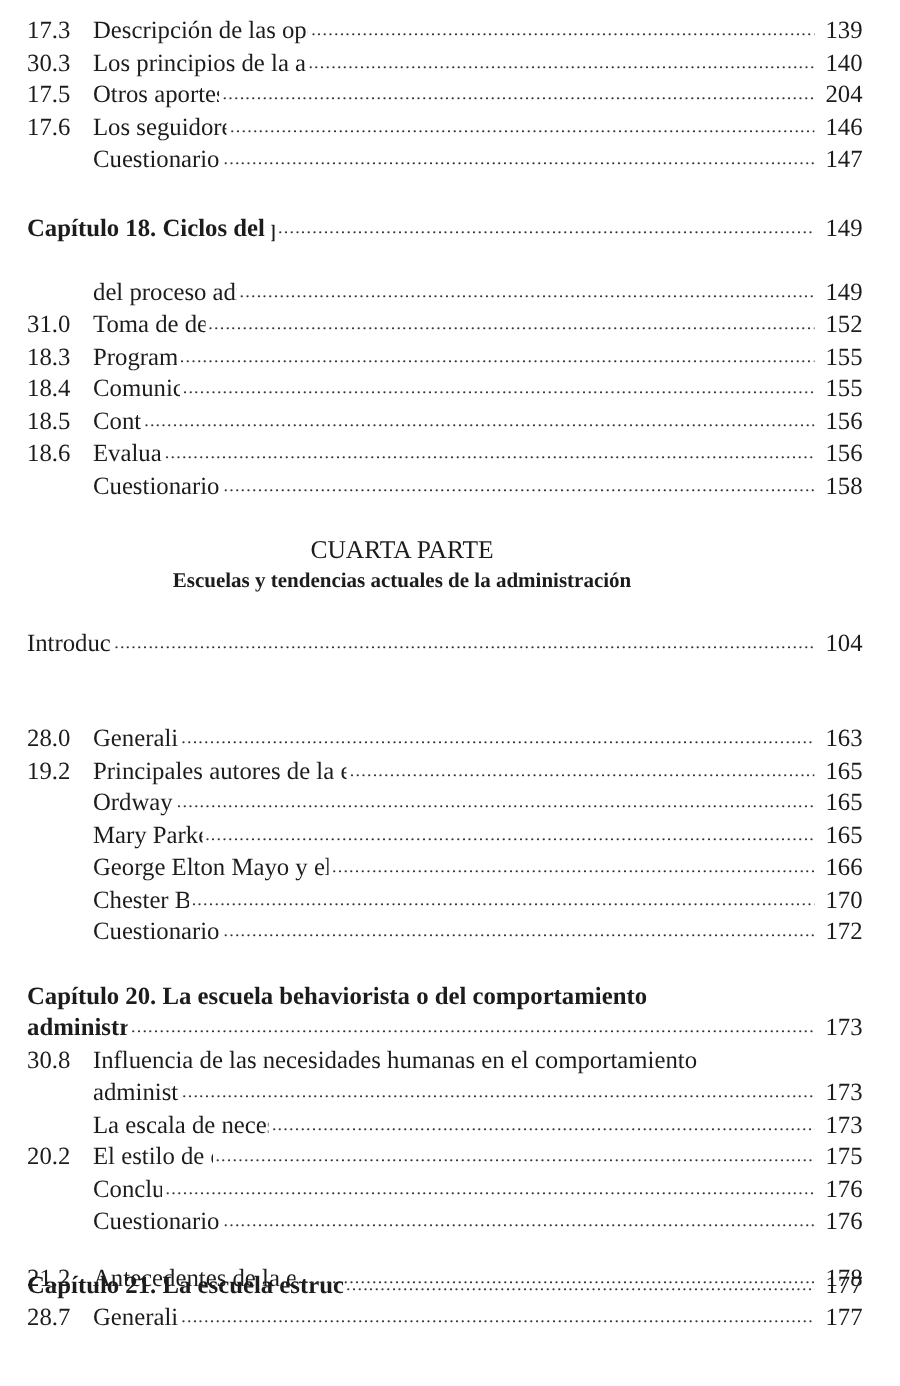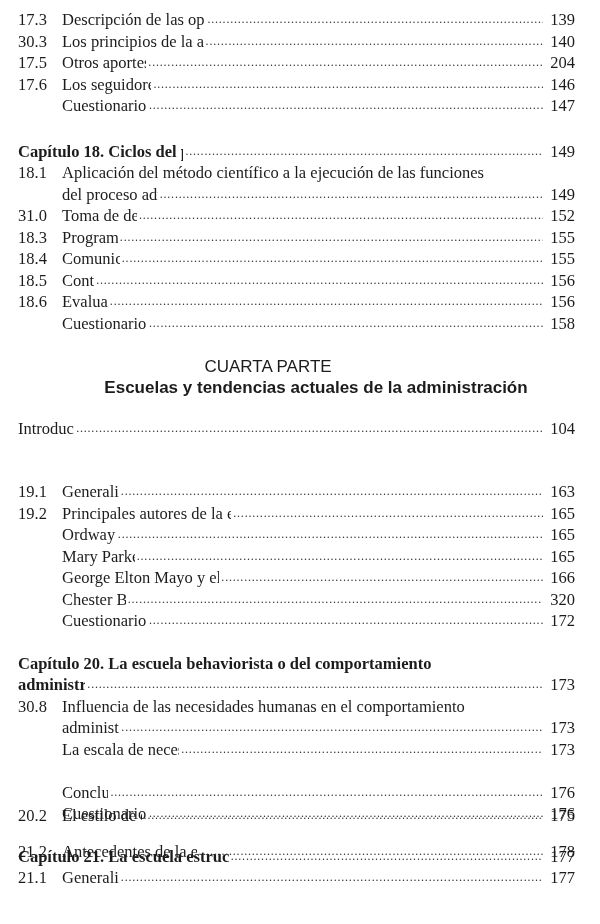--- a/index.html
+++ b/index.html
@@ -11,22 +11,22 @@
          display:flex; align-items:flex-end; white-space:nowrap; }
   .num { width:44px; flex:0 0 44px; }
   .txt { flex:0 1 auto; overflow:hidden; }
   .indent { margin-left:44px; }
   .dots { flex:1 1 auto; overflow:hidden; margin:0 4px 0 2px; color:#333;
           letter-spacing:1.2px; font-size:12px; }
   .dots::before { content:". . . . . . . . . . . . . . . . . . . . . . . . . . . . . . . . . . . . . . . . . . . . . . . . . . . . . . . . . . . . . . . . . . . . . . . . . . . . . . . . . . . . . . . . . . . . . . . . . . . . . . . . . . . . . . . . . . . . . . . . . . . . . . . . . . . . . . . . . . . . . . . . . . . . . . . . . . . . . . . . . . . . . . . . . . . . . . . . . . . . . . . . ."; letter-spacing:-1.1px; }
   .pg { flex:0 0 auto; text-align:right; min-width:28px; }
   .bold { font-weight:bold; }
   .part { position:absolute; left:0; width:536px; text-align:center;
-          font-family:Liberation Sans, sans-serif; font-size:17px; line-height:22px; }
-  .part.sub { font-weight:bold; font-size:17px;padding-left:48px; }
+          font-family:Liberation Serif, serif; font-size:17px; line-height:22px; }
+  .part.sub { font-weight:bold; font-size:14px; }
 </style>
 </head>
 <body>
 
 <div class="page">
 
   <div class="row" style="top:9px">
     <span class="num">17.3</span>
     <span class="txt">Descripción de las operaciones empresariales</span>
     <span class="dots"></span>
@@ -55,24 +55,20 @@
     <span class="txt">Cuestionario de repaso</span>
     <span class="dots"></span>
     <span class="pg">147</span>
   </div>
 
   <div class="row bold" style="top:141px">
     <span class="txt">Capítulo 18. Ciclos del proceso administrativo</span>
     <span class="dots" style="font-weight:normal"></span>
     <span class="pg" style="font-weight:normal">149</span>
   </div>
-  <div class="row" style="top:162px">
-    <span class="num">18.1</span>
-    <span class="txt">Aplicación del método científico a la ejecución de las funciones</span>
-  </div>
   <div class="row" style="top:184px">
     <span class="txt indent">del proceso administrativo</span>
     <span class="dots"></span>
     <span class="pg">149</span>
   </div>
   <div class="row" style="top:205px">
     <span class="num">31.0</span>
     <span class="txt">Toma de decisiones</span>
     <span class="dots"></span>
     <span class="pg">152</span>
@@ -111,21 +107,21 @@
   <div class="part" style="top:356px">CUARTA PARTE</div>
   <div class="part sub" style="top:377px">Escuelas y tendencias actuales de la administración</div>
 
   <div class="row" style="top:418px">
     <span class="txt">Introducción</span>
     <span class="dots"></span>
     <span class="pg">104</span>
   </div>
 
   <div class="row" style="top:481px">
-    <span class="num">19.1</span>
+    <span class="num">28.0</span>
     <span class="txt">Generalidades</span>
     <span class="dots"></span>
     <span class="pg">163</span>
   </div>
   <div class="row" style="top:503px">
     <span class="num">19.2</span>
     <span class="txt">Principales autores de la escuela humanística y sus teorías</span>
     <span class="dots"></span>
     <span class="pg">165</span>
   </div>
@@ -144,21 +140,21 @@
   <div class="row" style="top:567px">
     <span class="num"></span>
     <span class="txt">George Elton Mayo y el experimento de Hawthorne</span>
     <span class="dots"></span>
     <span class="pg">166</span>
   </div>
   <div class="row" style="top:589px">
     <span class="num"></span>
     <span class="txt">Chester Barnard</span>
     <span class="dots"></span>
-    <span class="pg">320</span>
+    <span class="pg">170</span>
   </div>
   <div class="row" style="top:610px">
     <span class="num"></span>
     <span class="txt">Cuestionario de repaso</span>
     <span class="dots"></span>
     <span class="pg">172</span>
   </div>
 
   <div class="row bold" style="top:653px">
     <span class="txt">Capítulo 20. La escuela behaviorista o del comportamiento</span>
@@ -176,21 +172,21 @@
     <span class="txt indent">administrativo</span>
     <span class="dots"></span>
     <span class="pg">173</span>
   </div>
   <div class="row" style="top:739px">
     <span class="num"></span>
     <span class="txt">La escala de necesidades humanas</span>
     <span class="dots"></span>
     <span class="pg">173</span>
   </div>
-  <div class="row" style="top:805px">
+  <div class="row" style="top:760px">
     <span class="num">20.2</span>
     <span class="txt">El estilo de dirección</span>
     <span class="dots"></span>
     <span class="pg">175</span>
   </div>
   <div class="row" style="top:782px">
     <span class="num"></span>
     <span class="txt">Conclusión</span>
     <span class="dots"></span>
     <span class="pg">176</span>
@@ -201,21 +197,21 @@
     <span class="dots"></span>
     <span class="pg">176</span>
   </div>
 
   <div class="row bold" style="top:846px">
     <span class="txt">Capítulo 21. La escuela estructuralista, teoría de las organizaciones</span>
     <span class="dots" style="font-weight:normal"></span>
     <span class="pg" style="font-weight:normal">177</span>
   </div>
   <div class="row" style="top:867px">
-    <span class="num">21.1</span>
+    <span class="num">28.7</span>
     <span class="txt">Generalidades</span>
     <span class="dots"></span>
     <span class="pg">177</span>
   </div>
   <div class="row" style="top:841px">
     <span class="num">21.2</span>
     <span class="txt">Antecedentes de la escuela estructuralista</span>
     <span class="dots"></span>
     <span class="pg">178</span>
   </div>

